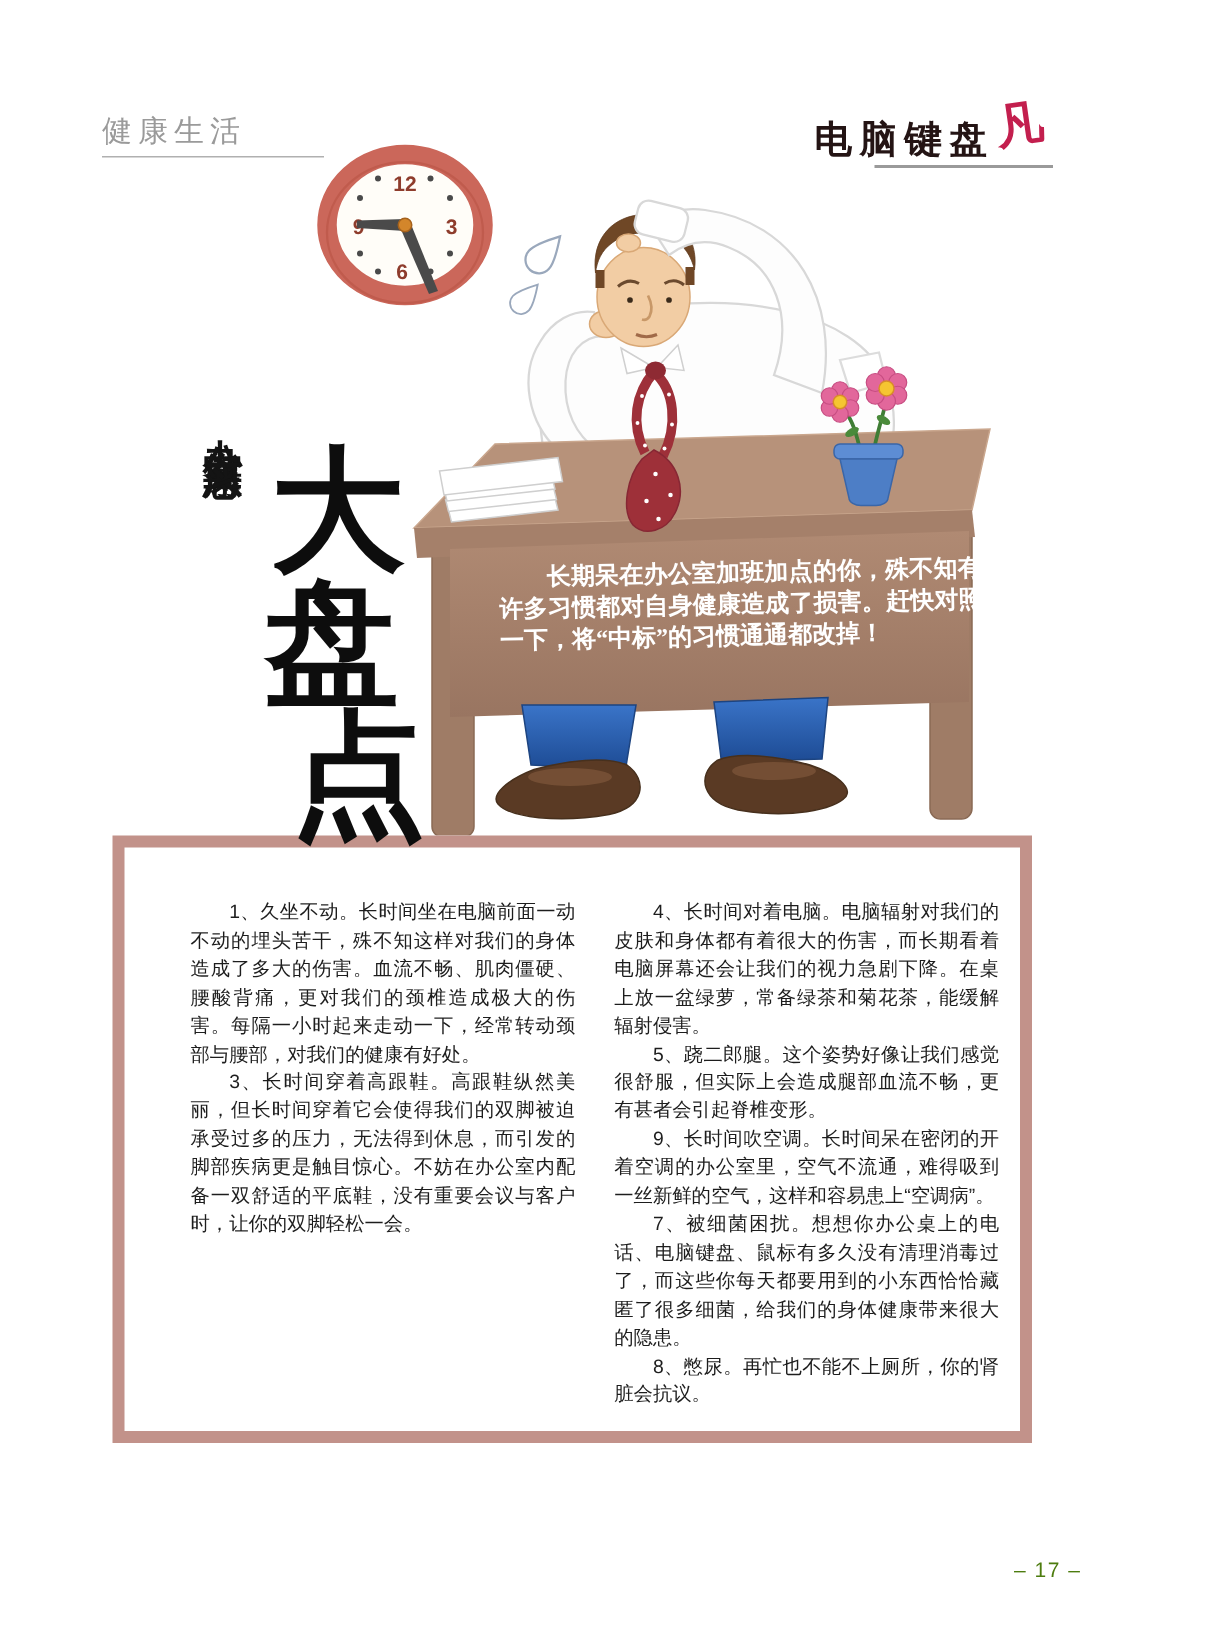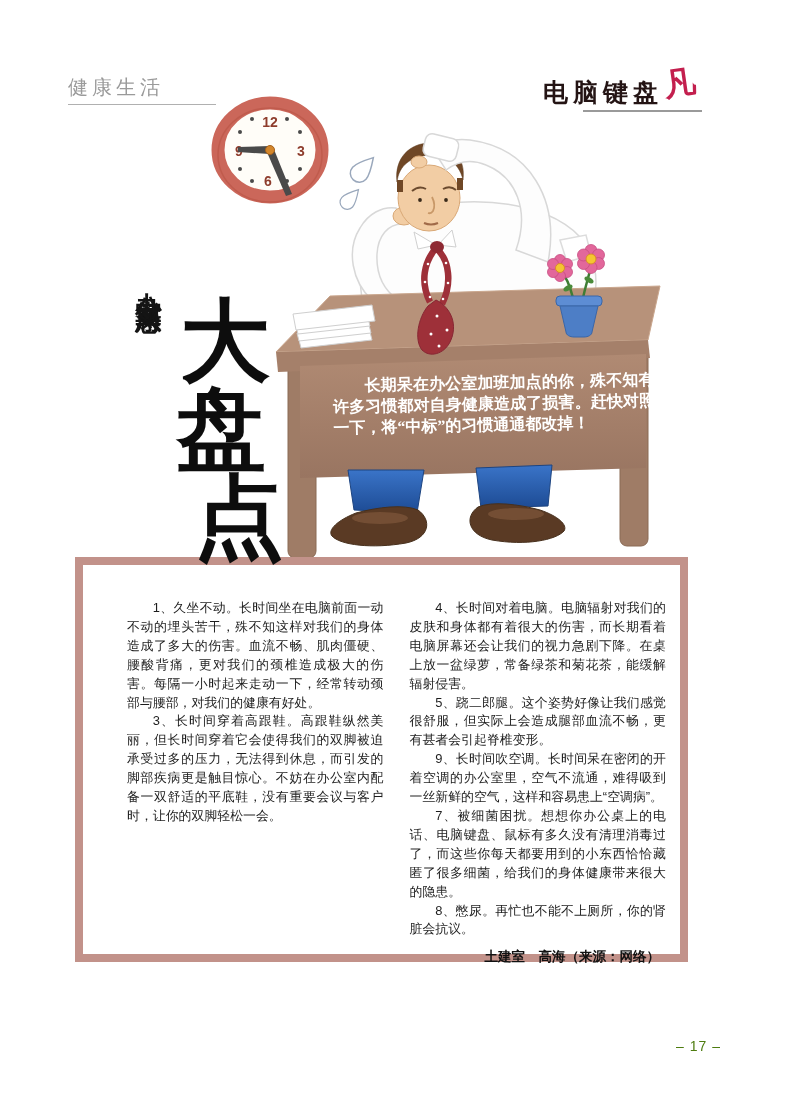--- a/index.html
+++ b/index.html
@@ -242,19 +242,18 @@
     <div class="col">
       <p>1、久坐不动。长时间坐在电脑前面一动不动的埋头苦干，殊不知这样对我们的身体造成了多大的伤害。血流不畅、肌肉僵硬、腰酸背痛，更对我们的颈椎造成极大的伤害。每隔一小时起来走动一下，经常转动颈部与腰部，对我们的健康有好处。</p>
       <p>3、长时间穿着高跟鞋。高跟鞋纵然美丽，但长时间穿着它会使得我们的双脚被迫承受过多的压力，无法得到休息，而引发的脚部疾病更是触目惊心。不妨在办公室内配备一双舒适的平底鞋，没有重要会议与客户时，让你的双脚轻松一会。</p>
     </div>
     <div class="col">
       <p>4、长时间对着电脑。电脑辐射对我们的皮肤和身体都有着很大的伤害，而长期看着电脑屏幕还会让我们的视力急剧下降。在桌上放一盆绿萝，常备绿茶和菊花茶，能缓解辐射侵害。</p>
       <p>5、跷二郎腿。这个姿势好像让我们感觉很舒服，但实际上会造成腿部血流不畅，更有甚者会引起脊椎变形。</p>
       <p>9、长时间吹空调。长时间呆在密闭的开着空调的办公室里，空气不流通，难得吸到一丝新鲜的空气，这样和容易患上“空调病”。</p>
       <p>7、被细菌困扰。想想你办公桌上的电话、电脑键盘、鼠标有多久没有清理消毒过了，而这些你每天都要用到的小东西恰恰藏匿了很多细菌，给我们的身体健康带来很大的隐患。</p>
       <p>8、憋尿。再忙也不能不上厕所，你的肾脏会抗议。</p>
-      <div class="byline">土建室　高海（来源：网络）</div>
     </div>
   </div>
 
   <div class="pageno">– 17 –</div>
 
 </div>
 
 </body></html>

